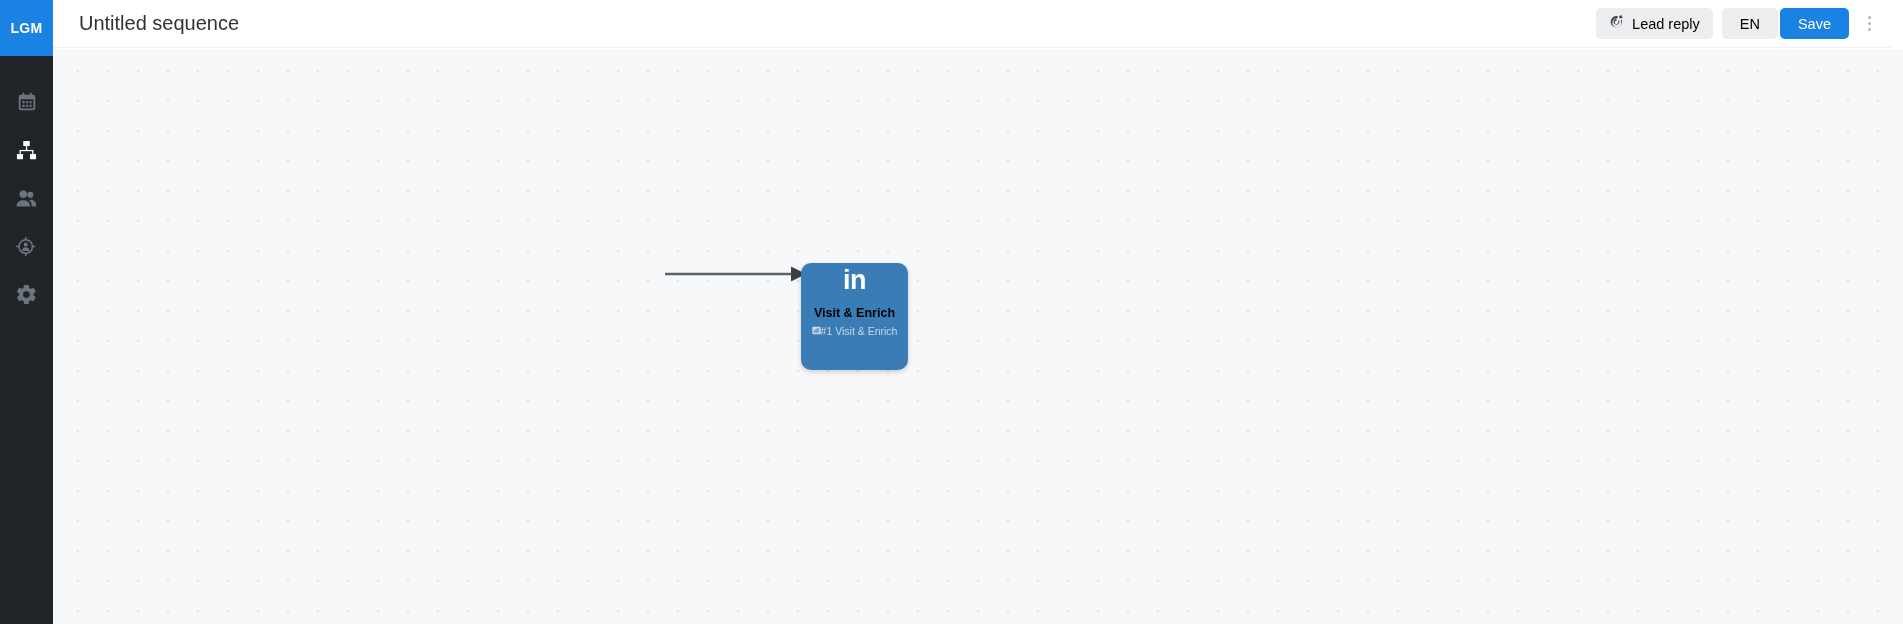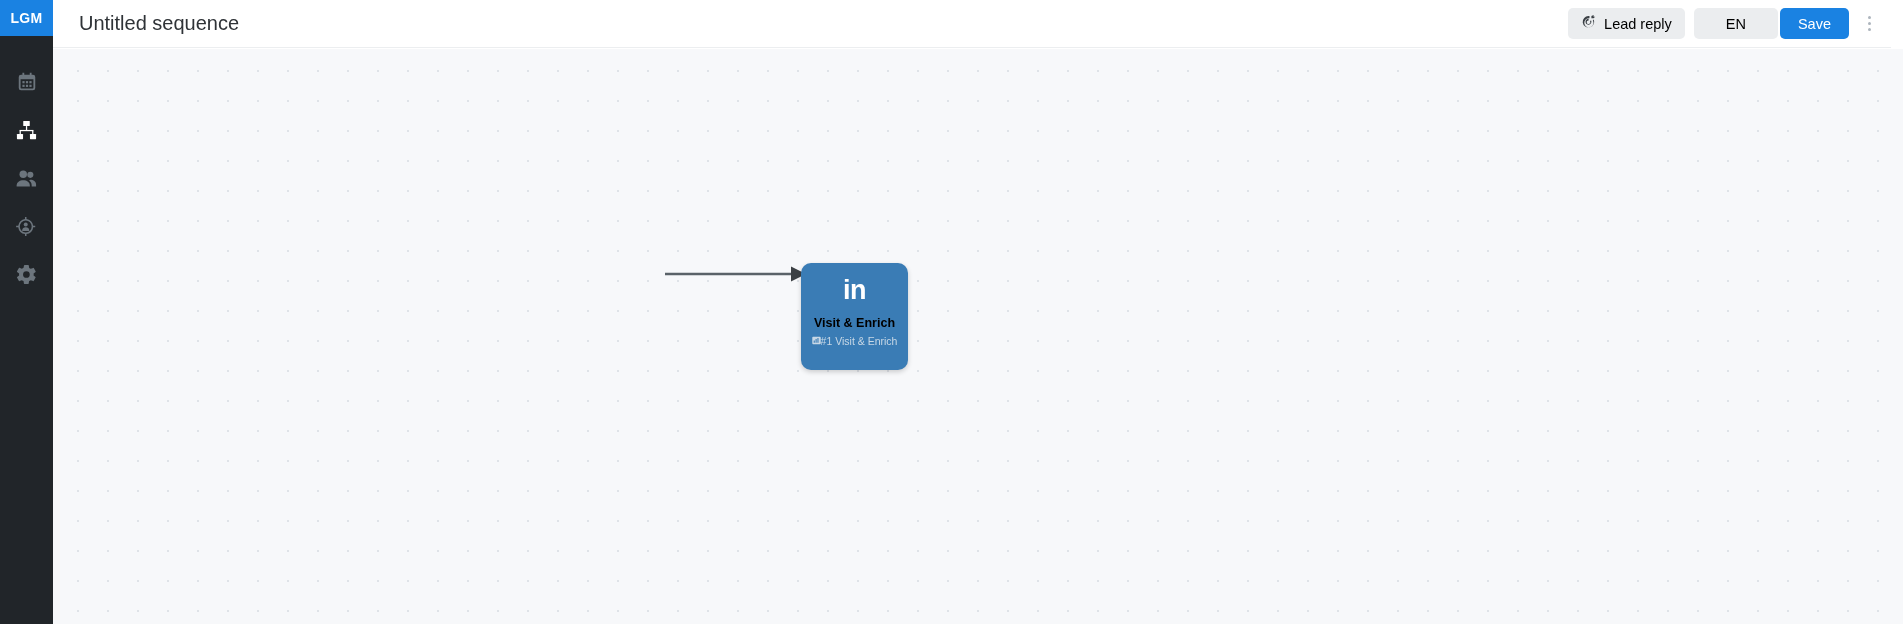--- a/index.html
+++ b/index.html
@@ -13,21 +13,21 @@
 
   
   .sidebar {
     width: 53px; height: 624px;
     background: #212529;
     flex: 0 0 53px;
     position: relative;
     z-index: 5;
   }
   .logo {
-    width: 53px; height: 36px;
+    width: 53px; height: 56px;
     background: #1a82e2;
     display: flex; align-items: center; justify-content: center;
     color: #ffffff;
     font-size: 14px; font-weight: bold;
     letter-spacing: .3px;
     font-family: "Liberation Sans", sans-serif;
   }
   .nav { padding-top: 22px; }
   .nav-item {
     width: 53px; height: 48px;
@@ -69,21 +69,21 @@
     cursor: pointer;
     display: flex; align-items: center;
     height: 31px;
   }
   .btn-grey {
     background: #ebedef;
     color: #000000;
     padding: 0 13px;
     gap: 7px;
   }
-  .btn-lang { padding: 0 32px; margin-left: 9px; }
+  .btn-lang { padding: 0 18px; margin-left: 9px; }
   .btn-primary {
     background: #1a82e2;
     color: #ffffff;
     padding: 0 18px;
     margin-left: 2px;
     font-weight: normal;
   }
   .kebab {
     width: 28px; height: 34px;
     margin-left: 6px;
@@ -163,21 +163,21 @@
     position: absolute;
     left: 748px; top: 214px;
     width: 107px; height: 107px;
     background: #3a7cb5;
     border-radius: 10px;
     box-shadow: 0 2px 5px rgba(0,0,0,.18);
     display: flex; flex-direction: column;
     align-items: center;
     cursor: pointer;
     z-index: 2;
-    padding-top: 14px;
+    padding-top: 4px;
   }
   .li-logo {
     color: #ffffff;
     font-size: 27px;
     font-weight: bold;
     line-height: 1;
     letter-spacing: -0.5px;
     font-family: "Liberation Sans", sans-serif;
     margin-bottom: 13px;
   }

